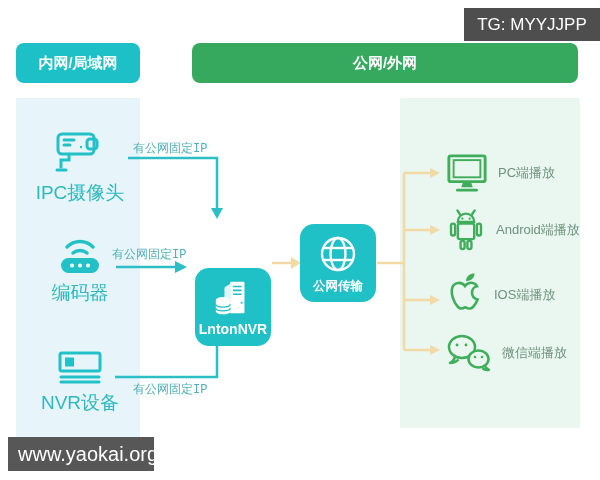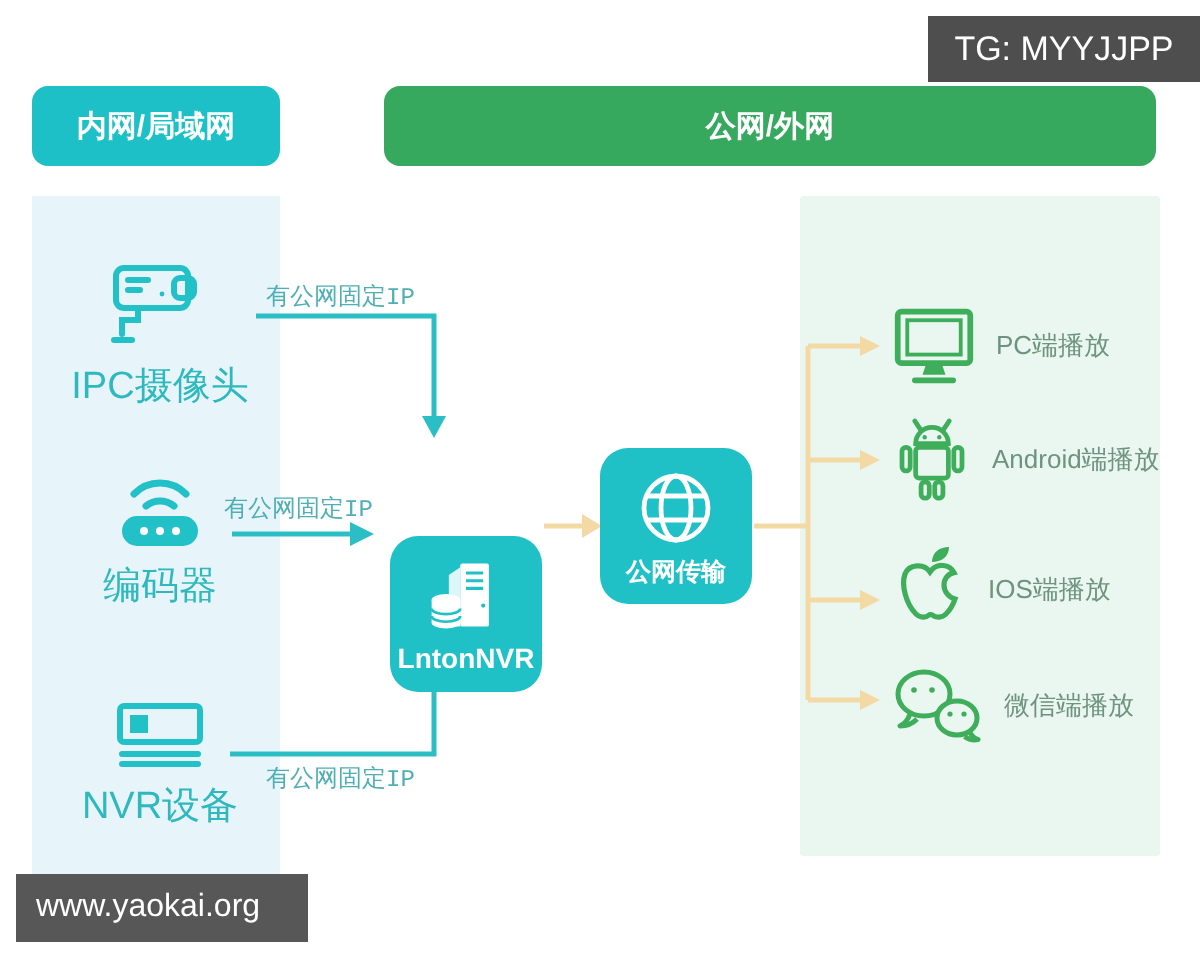--- a/index.html
+++ b/index.html
@@ -9,21 +9,21 @@
   }
   .panel{position:absolute;z-index:0;}
   .panel-lan{left:16px;top:98px;width:124px;height:340px;background:#e7f5fb;}
   .panel-wan{left:400px;top:98px;width:180px;height:330px;background:#eaf6f0;border-radius:2px;}
   .hdr{position:absolute;top:43px;height:40px;border-radius:8px;display:flex;align-items:center;justify-content:center;
        color:#fff;font-weight:bold;font-size:15px;z-index:2;}
   .hdr-lan{left:16px;width:124px;background:#1cc0c6;}
   .hdr-wan{left:192px;width:386px;background:#36a95f;}
   .badge{position:absolute;display:flex;align-items:center;color:#fff;z-index:5;}
   .badge-tg{left:464px;top:8px;width:136px;height:33px;background:#4e4e4e;justify-content:center;font-size:17px;}
-  .badge-site{left:8px;top:437px;width:146px;height:34px;background:#575757;padding-left:10px;font-size:16px;box-sizing:border-box;}
+  .badge-site{left:8px;top:437px;width:146px;height:34px;background:#575757;padding-left:10px;font-size:20px;box-sizing:border-box;}
   .device{position:absolute;display:flex;flex-direction:column;align-items:center;z-index:2;}
   .device .lbl{margin-top:4px;font-size:19px;color:#2fb9bf;white-space:nowrap;}
   .conn-lbl{position:absolute;font-size:12px;color:#4fafb4;z-index:2;white-space:nowrap;font-family:Liberation Mono, monospace;}
   .node{position:absolute;width:76px;height:78px;border-radius:14px;background:#1fc0c6;display:flex;flex-direction:column;
         align-items:center;justify-content:center;z-index:2;}
   .node .lbl{color:#fff;font-weight:bold;font-size:13px;margin-top:2px;white-space:nowrap;}
   .client-row{position:absolute;left:446px;display:flex;align-items:center;gap:10px;z-index:2;}
   .client-row .lbl{font-size:13px;color:#6e937e;white-space:nowrap;}
   svg{display:block;}
   #connectors{position:absolute;left:0;top:0;z-index:1;pointer-events:none;}

